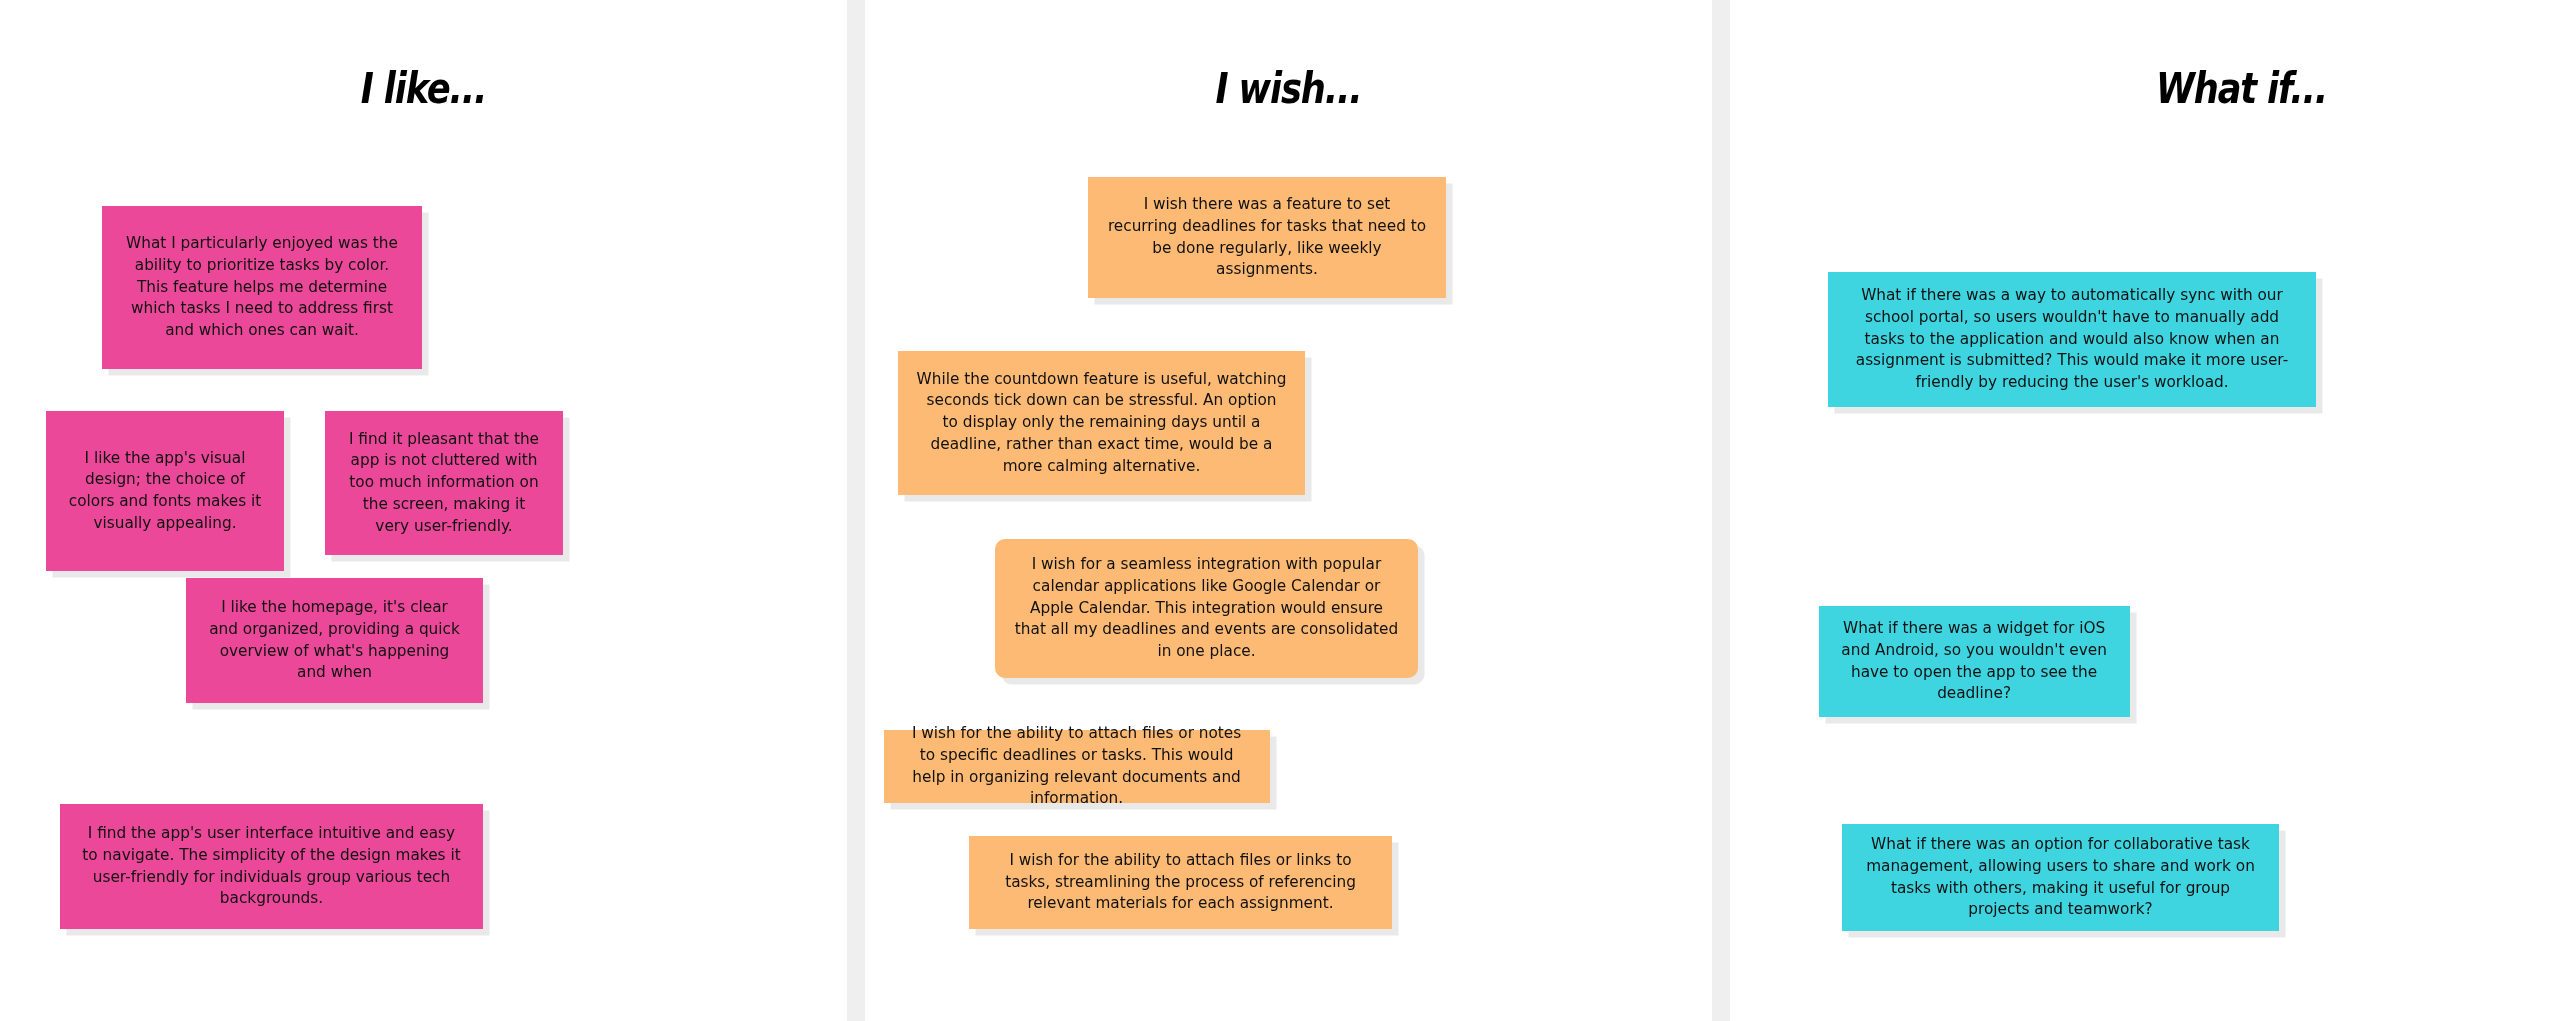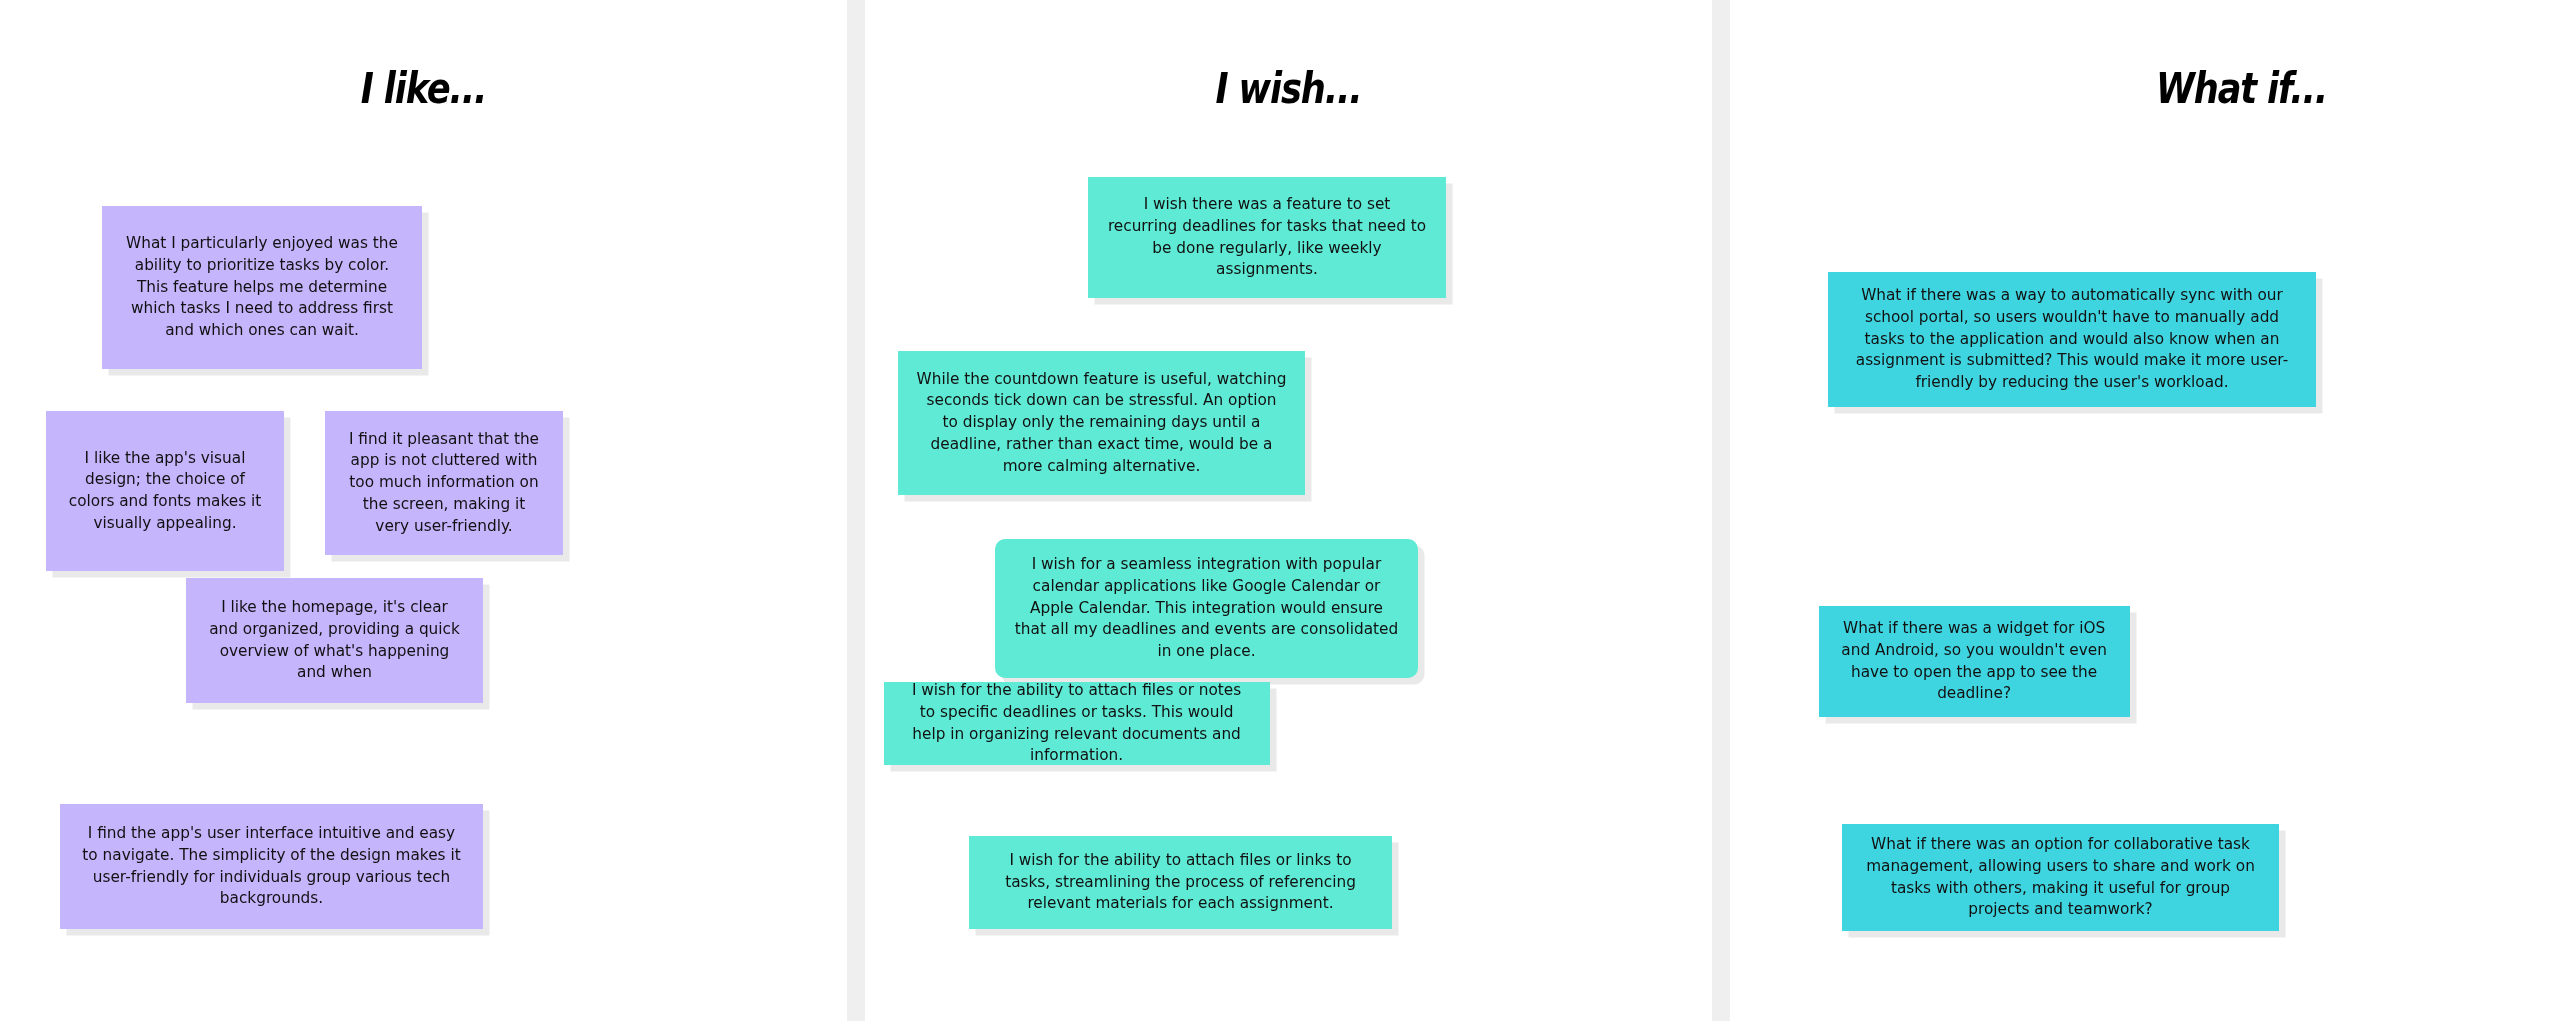--- a/index.html
+++ b/index.html
@@ -72,36 +72,36 @@
   }
   .note .note-text {
     display: block;
     width: 100%;
     text-align: center;
     font-family: "DejaVu Sans", sans-serif;
     font-size: 15.3px;
     line-height: 1.42;
     color: #111111;
   }
-  .note.pink   { background: #c4b5fd; }
-  .note.yellow { background: #5eead4; }
+  .note.pink   { background: #ec4899; }
+  .note.yellow { background: #fdba74; }
   .note.cyan   { background: #3fd5e0; margin-top: 44px; }
 
   
   .n-like-1 { left: 102px; top: 206px; width: 320px; height: 163px; }
   .n-like-2 { left: 46px;  top: 411px; width: 238px; height: 160px; }
   .n-like-3 { left: 325px; top: 411px; width: 238px; height: 144px; }
   .n-like-4 { left: 186px; top: 578px; width: 297px; height: 125px; }
   .n-like-5 { left: 60px;  top: 804px; width: 423px; height: 125px; }
 
   
   .n-wish-1 { left: 223px; top: 177px; width: 358px; height: 121px; }
   .n-wish-2 { left: 33px;  top: 351px; width: 407px; height: 144px; }
   .n-wish-3 { left: 130px; top: 539px; width: 423px; height: 139px; border-radius: 10px; }
-  .n-wish-4 { left: 18.6px;  top: 682px; width: 386px; height: 83px; }
+  .n-wish-4 { left: 18.6px;  top: 730px; width: 386px; height: 73px; }
   .n-wish-5 { left: 104px; top: 836px; width: 423px; height: 93px; }
 
   
   .n-whatif-1 { left: 14px;  top: 228px; width: 488px; height: 135px; }
   .n-whatif-2 { left: 177px; top: 404px; width: 269px; height: 116px; }
   .n-whatif-3 { left: 4.6px;   top: 562px; width: 311px; height: 111px; }
   .n-whatif-4 { left: 28px;  top: 780px; width: 437px; height: 107px; }
 </style>
 </head>
 <body>

